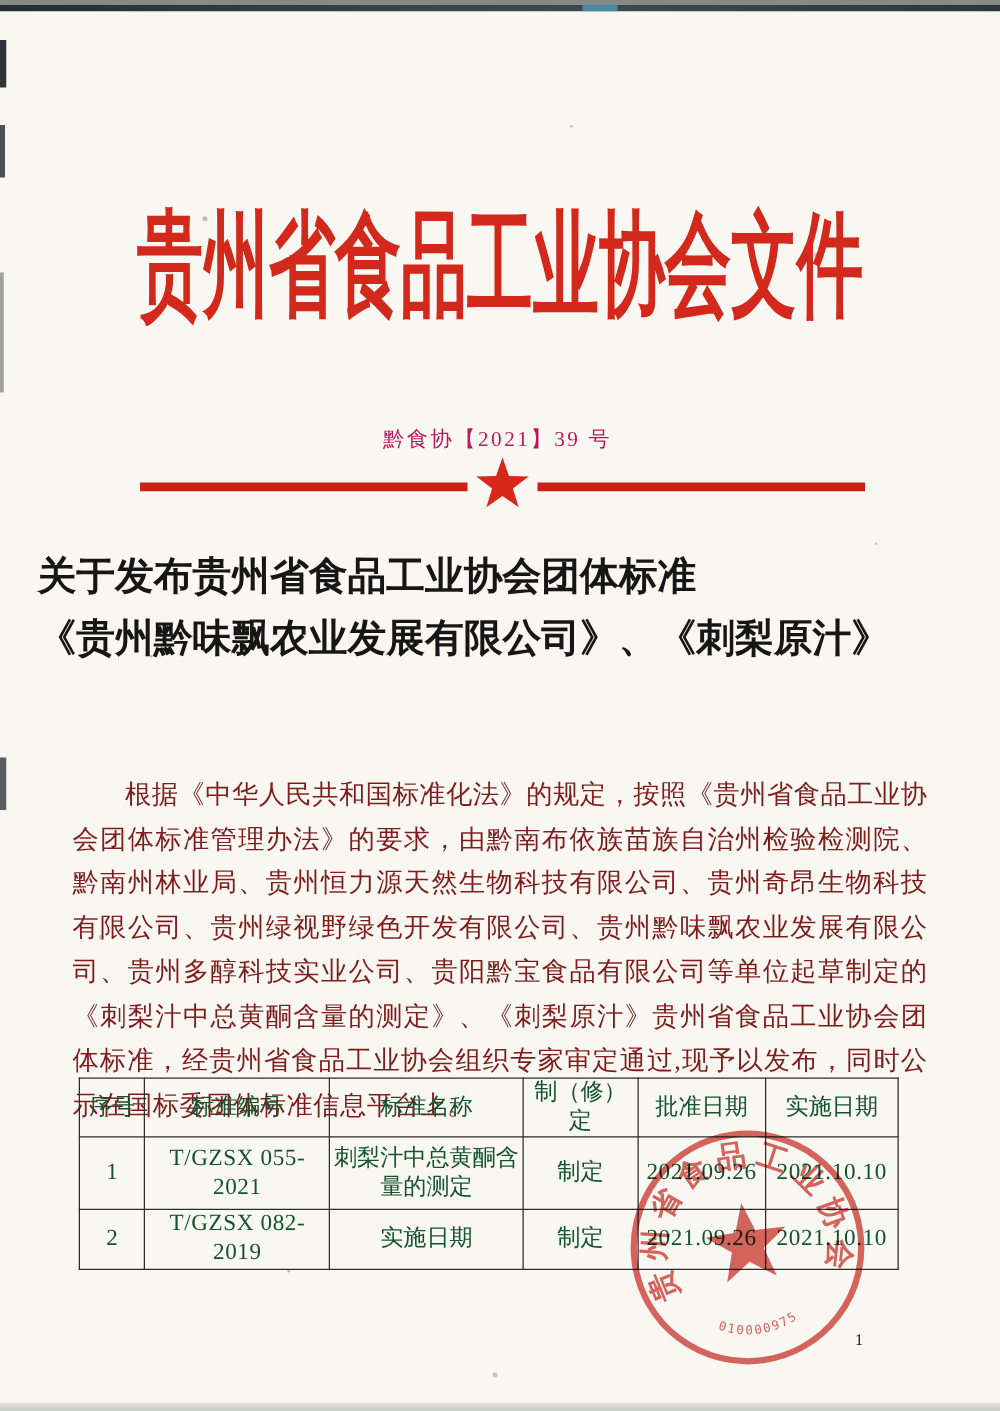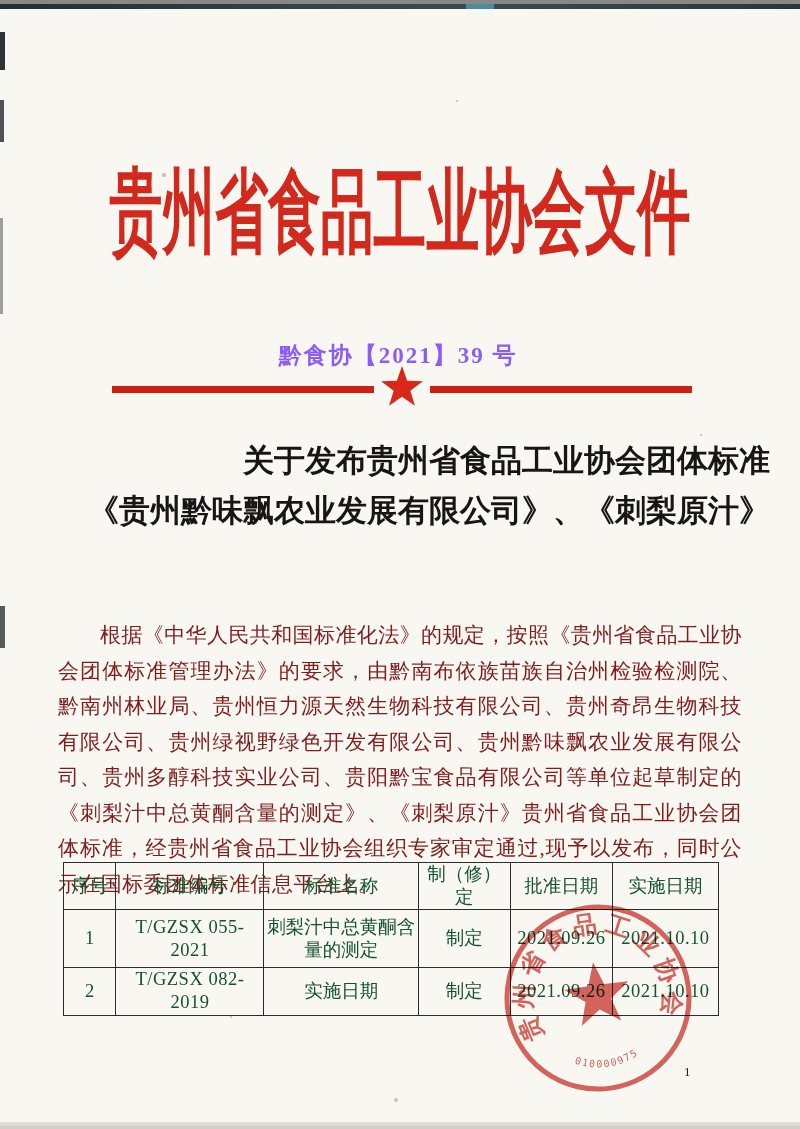--- a/index.html
+++ b/index.html
@@ -51,36 +51,36 @@
     display: flex; justify-content: center; align-items: center;
   }
   .doc-header span {
     font-size: 88px; font-weight: bold; white-space: nowrap;
     color: #d2291c; letter-spacing: 0;
     transform: scaleX(0.60) scaleY(1.04);
   }
 
   .doc-number {
     position: absolute; left: 0; top: 336px; width: 796px;
-    text-align: center; font-size: 23px; font-weight: bold;
-    letter-spacing: 2px; color: #8b5cf6;
+    text-align: center; font-size: 17px; font-weight: normal;
+    letter-spacing: 2px; color: #be185d;
   }
 
   .red-line {
     position: absolute; left: 112px; top: 382px; width: 580px; height: 7px;
     background: #cc1f15;
   }
   .line-star {
     position: absolute; left: 374px; top: 359px; width: 56px; height: 50px;
     background: #f8f7f2; display: flex; align-items: center; justify-content: center;
   }
 
   .doc-title {
     position: absolute; left: 30px; top: 432px; width: 740px;
-    text-align: right; font-weight: bold; color: #161616;
+    text-align: left; font-weight: bold; color: #161616;
     font-size: 31px; line-height: 50px;
     font-family: "Liberation Serif", "DejaVu Serif", serif;
   }
 
   .doc-body {
     position: absolute; left: 58px; top: 614px; width: 684px;
     font-size: 21px; line-height: 35.5px; text-align: justify;
     text-indent: 2em; color: #7f1d1d; letter-spacing: .4px;
   }
 

